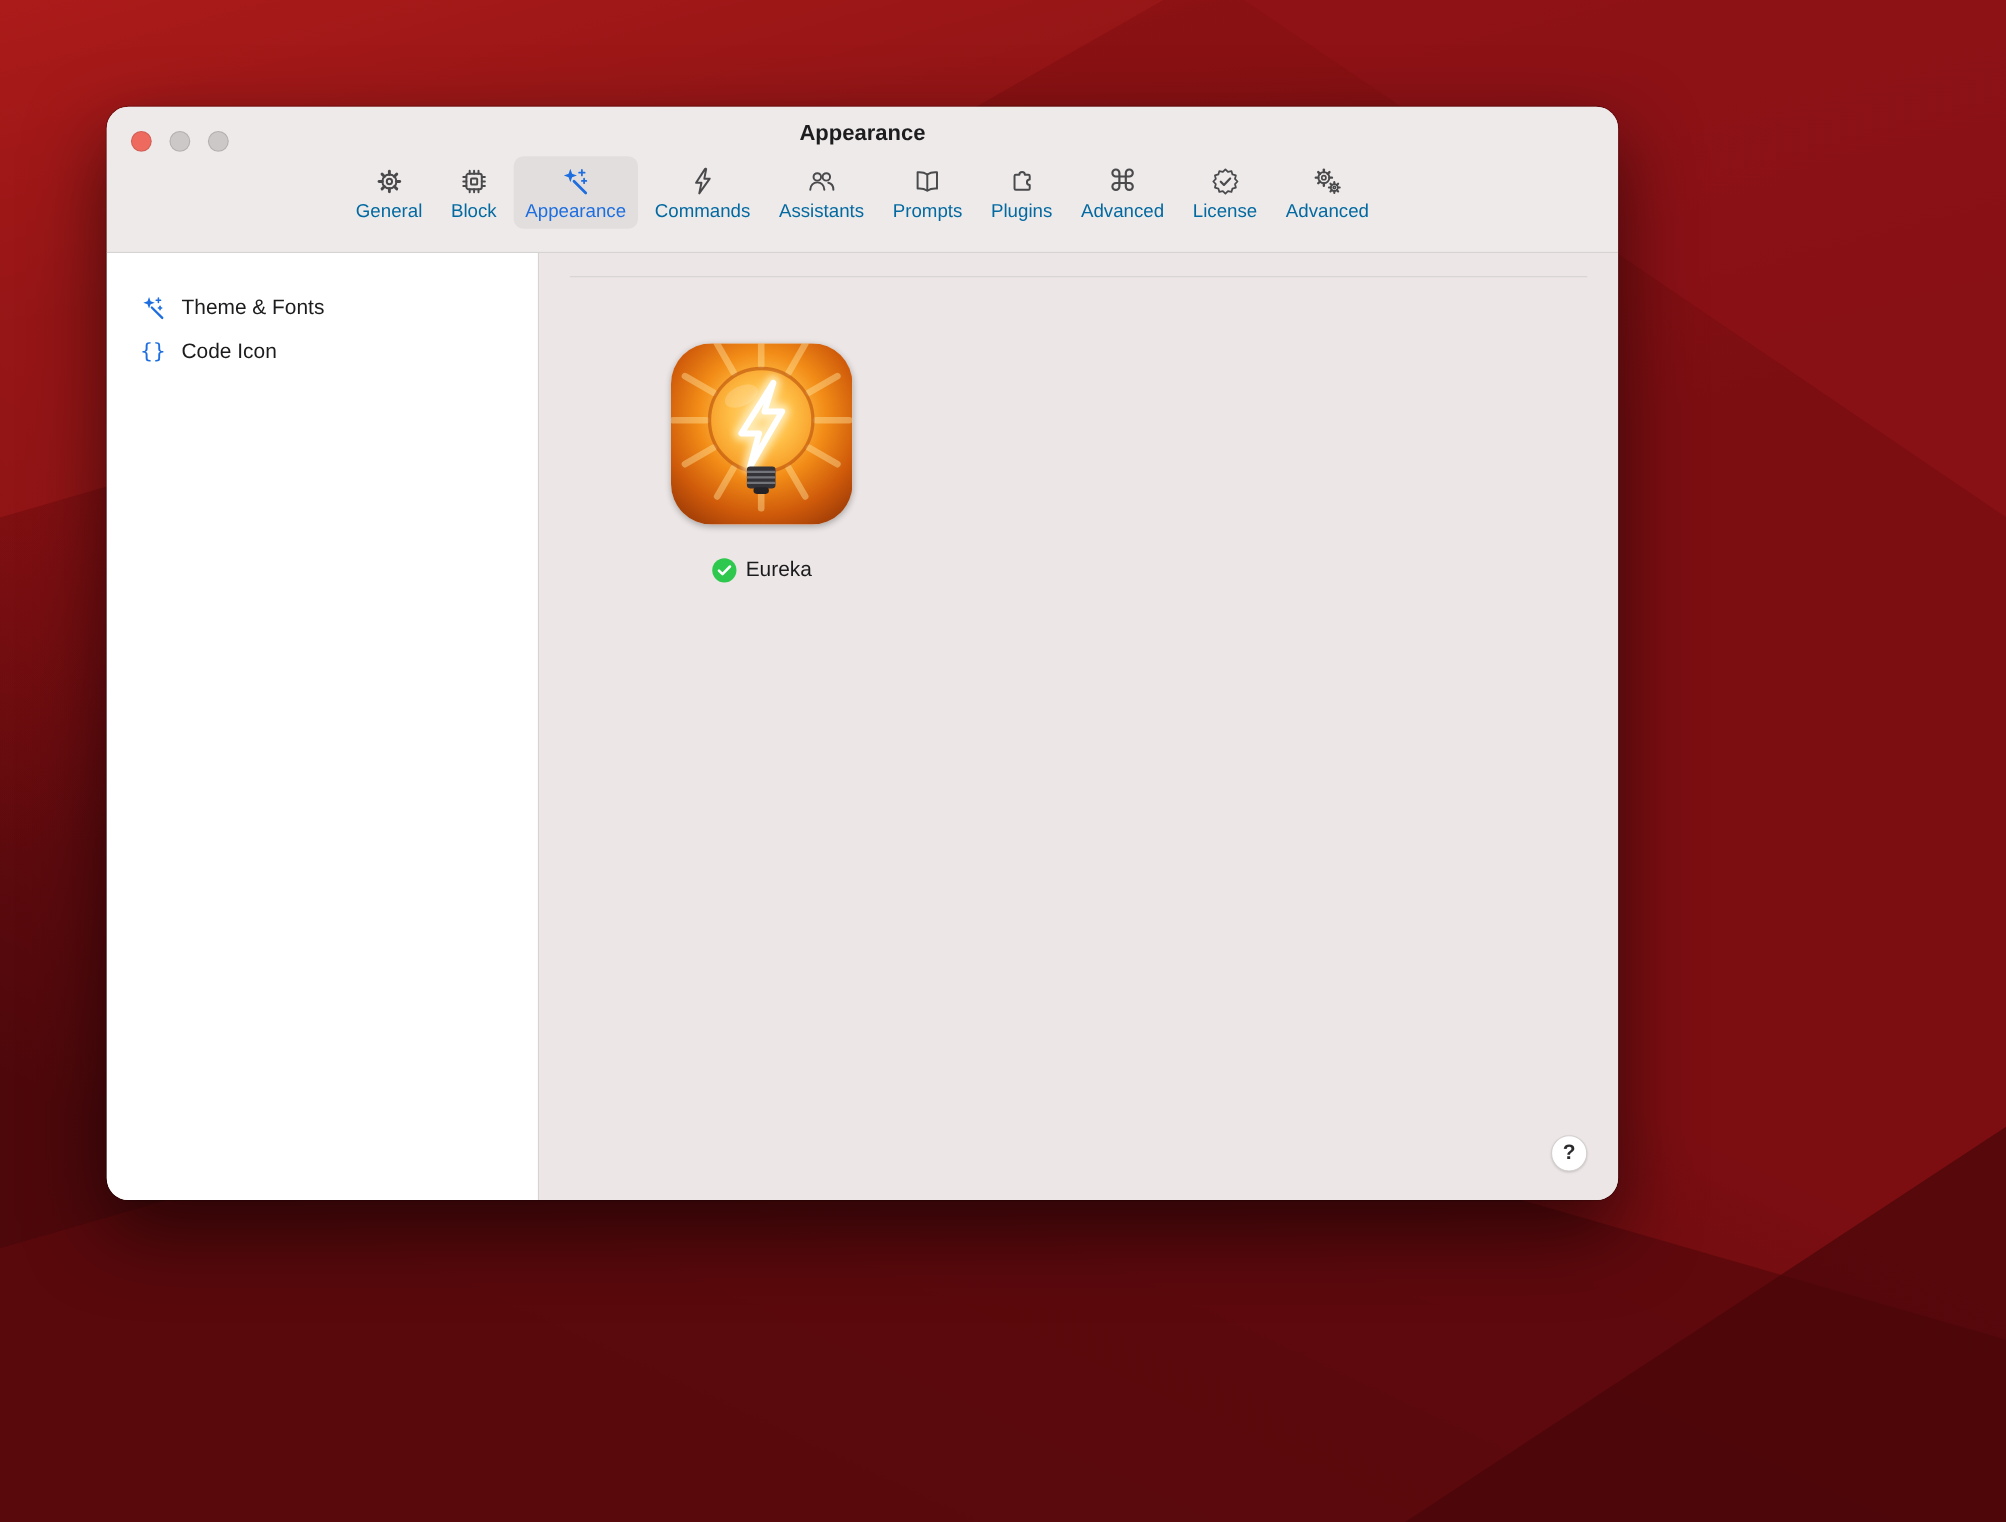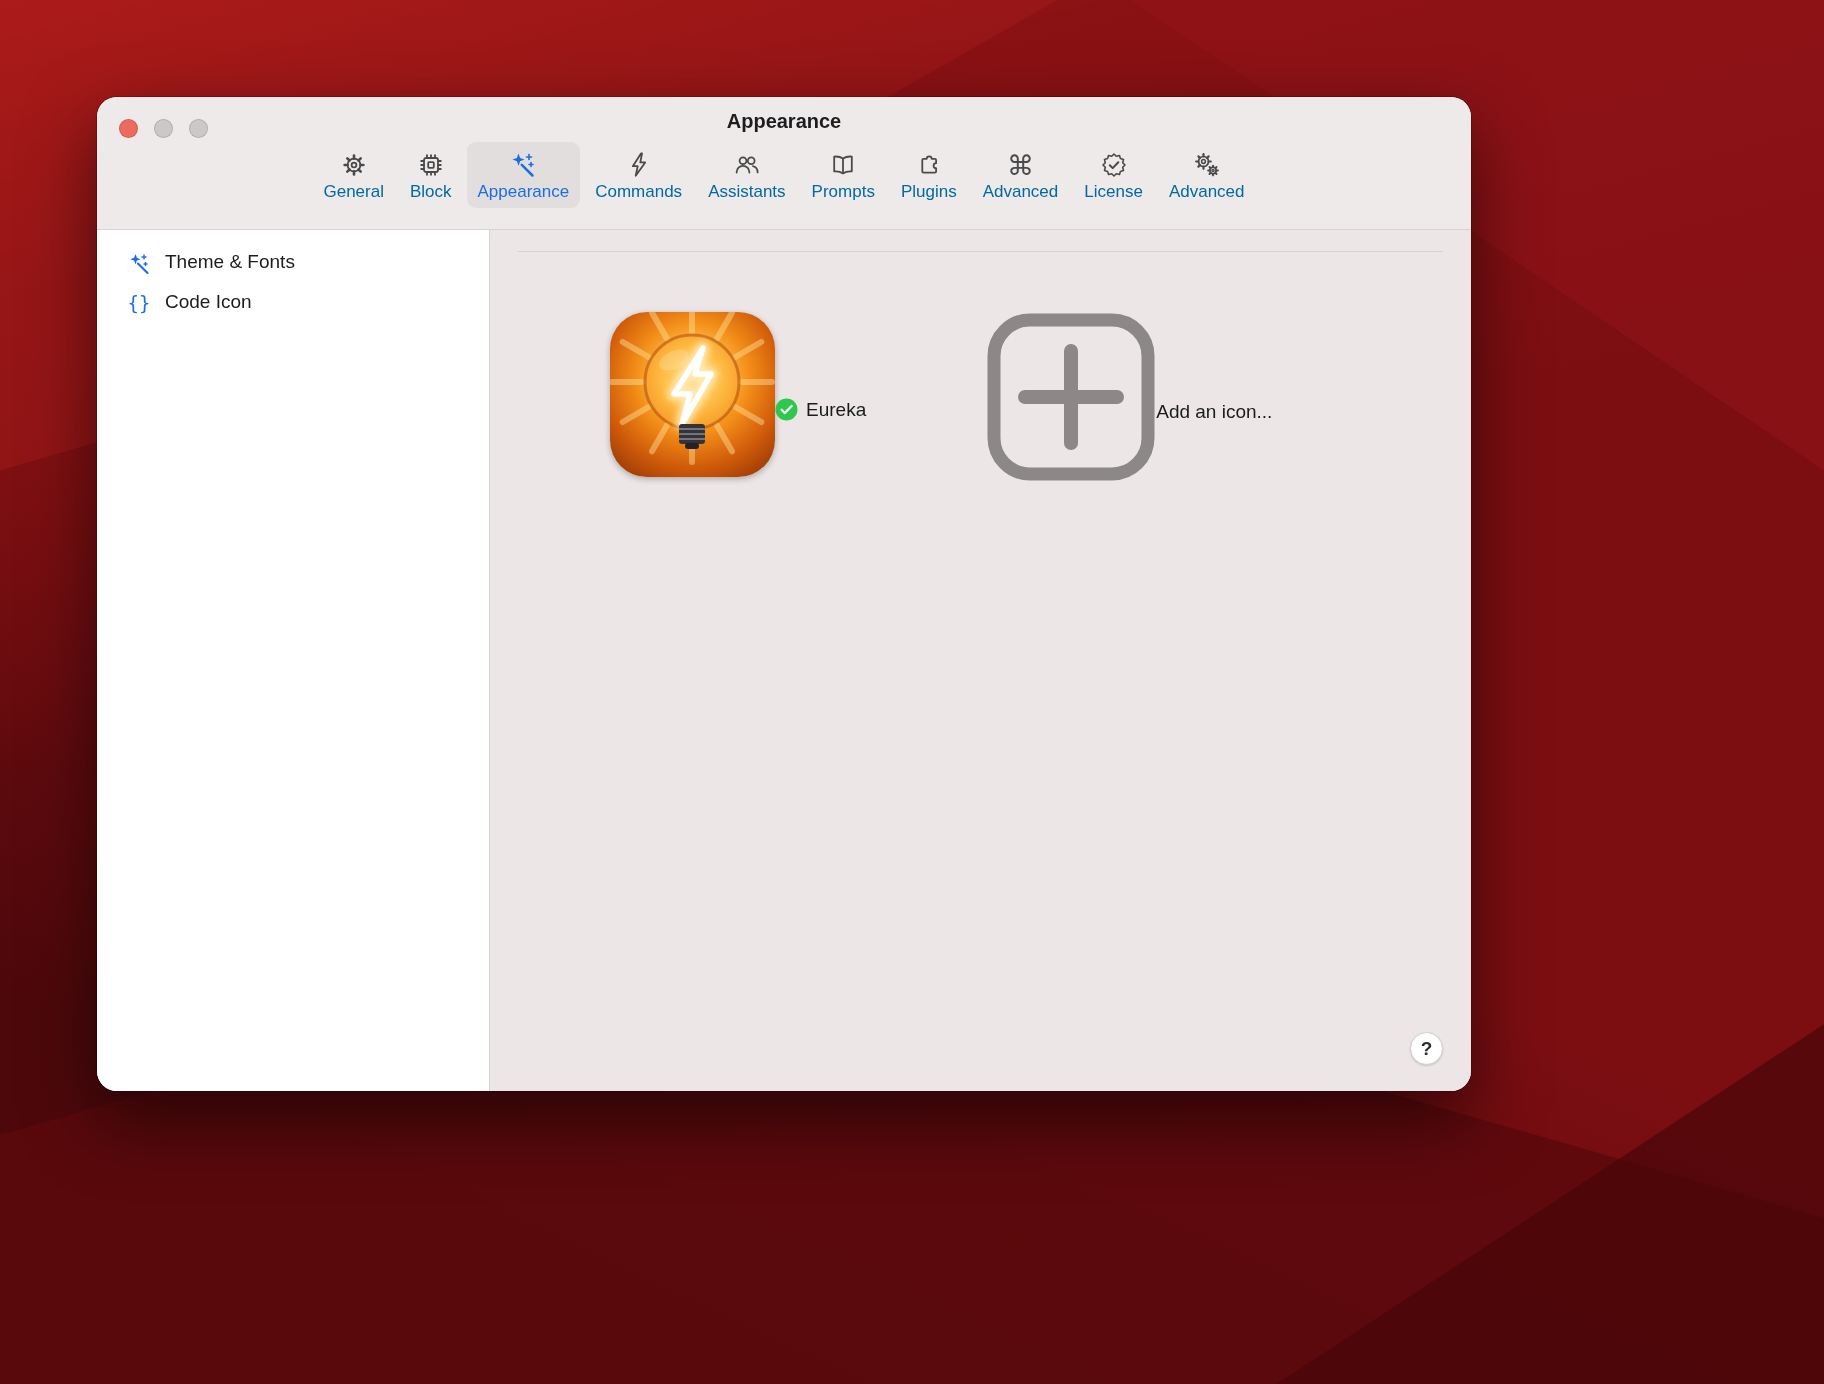--- a/index.html
+++ b/index.html
@@ -44,33 +44,33 @@
   .tab.selected { background:#e2dedd; }
   .tab svg { width:30px; height:30px; color:#4a4a4c; }
   .tab .ticon-text { height:30px; display:flex; align-items:center; justify-content:center; font-size:27px; color:#4a4a4c; font-family:"DejaVu Sans",sans-serif; }
   .tab .tlabel { font-size:17px; color:#0369a1; }
   .tab.selected svg, .tab.selected .ticon-text { color:#1e6ee0; }
   .tab.selected .tlabel { color:#1e6ee0; }
 
   
   .win-body { flex:1; display:flex; min-height:0; }
   .sidebar { width:393px; background:#ffffff; border-right:1px solid #d7d3d2; padding-top:21px; flex:0 0 auto; }
-  .side-item { display:flex; align-items:flex-start; gap:13px; height:40px; margin:0 17px; padding:0 12px; border-radius:7px; font-size:19px; color:#1c1c1e; }
+  .side-item { display:flex; align-items:flex-end; gap:13px; height:40px; margin:0 17px; padding:0 12px; border-radius:7px; font-size:19px; color:#1c1c1e; }
   .side-item .sicon { width:26px; height:24px; display:flex; align-items:center; justify-content:center; color:#1e6ee0; }
   .side-item .sicon svg { width:24px; height:24px; }
   .side-item .sicon .glyph { font-family:"DejaVu Sans Mono",monospace; font-size:19px; color:#1e6ee0; }
   .side-item.selected { background:#2a65e2; color:#ffffff; }
   .side-item.selected .sicon, .side-item.selected .sicon .glyph { color:#ffffff; }
 
   .content { flex:1; background:#ece7e6; position:relative; }
   .section-title { margin:36px 28px 0; font-size:20px; font-weight:700; color:#1c1c1e; }
   .divider { height:1px; background:#d8d3d2; margin:21px 28px 0; }
 
   .icon-row { display:flex; align-items:flex-start; gap:120px; margin:60px 0 0 120px; }
-  .icon-col { display:flex; flex-direction:row; align-items:center; }
+  .icon-col { display:flex; flex-direction:column; align-items:center; }
 
   .eureka-tile { width:165px; height:165px; border-radius:37px; overflow:hidden;
     box-shadow:0 2px 6px rgba(0,0,0,.28); }
   .eureka-tile svg { display:block; width:165px; height:165px; }
 
   .caption { margin-top:30px; display:flex; align-items:center; gap:8px; font-size:19px; color:#1b1b1d; }
   .check-badge { width:23px; height:23px; }
 
   .add-tile { width:170px; height:170px; }
   .add-tile svg { display:block; width:170px; height:170px; }
@@ -310,32 +310,20 @@
             </div>
             <div class="caption">
               <svg class="check-badge" viewBox="0 0 23 23">
                 <circle cx="11.5" cy="11.5" r="11" fill="#2fc84f"></circle>
                 <path d="M6.6 11.8 l3.2 3.2 L16.6 8" fill="none" stroke="#ffffff" stroke-width="2.3" stroke-linecap="round" stroke-linejoin="round"></path>
               </svg>
               <span>Eureka</span>
             </div>
           </div>
 
-          <div class="icon-col">
-            <div class="add-tile">
-              <svg viewBox="0 0 170 170">
-                <rect x="8" y="8" width="154" height="154" rx="36" fill="none" stroke="#8b8887" stroke-width="13"></rect>
-                <g stroke="#8b8887" stroke-width="14" stroke-linecap="round">
-                  <line x1="85" y1="39" x2="85" y2="131"></line>
-                  <line x1="39" y1="85" x2="131" y2="85"></line>
-                </g>
-              </svg>
-            </div>
-            <div class="add-caption">Add an icon...</div>
-          </div>
 
         </div>
 
         <div class="help-btn">
           <span>?</span>
         </div>
       </div>
 
     </div>
   </div>

